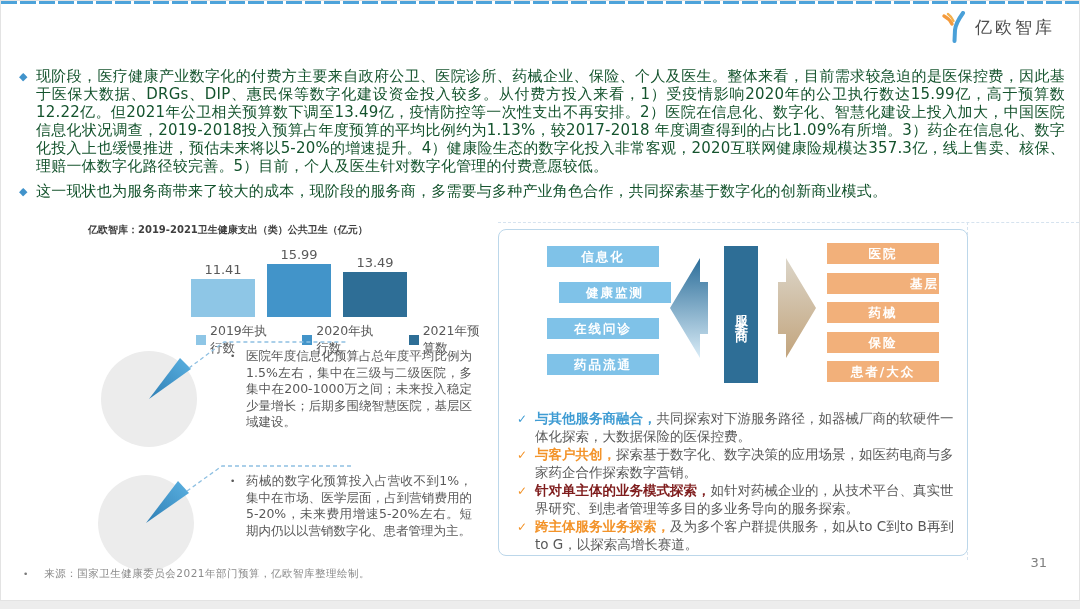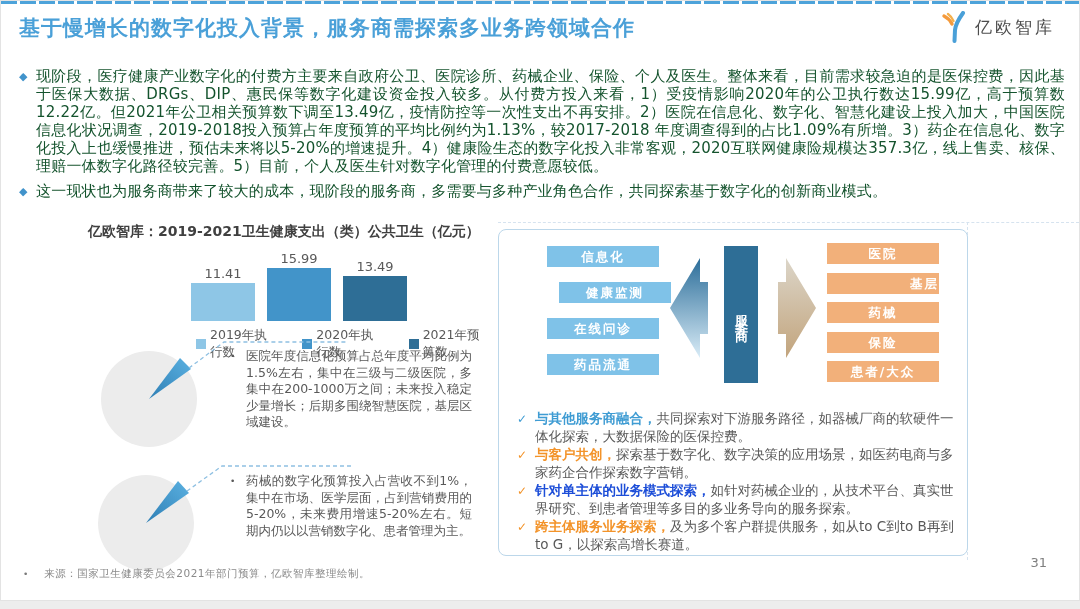--- a/index.html
+++ b/index.html
@@ -19,21 +19,21 @@
   .bullet-row + .bullet-row { margin-top:7px; }
   .diamond { width:17px; flex:0 0 17px; font-size:11px; color:#4193cb; padding-top:3px; }
   .intro p { font-size:15px; line-height:18px; color:#14532d; text-align:justify; letter-spacing:0.2px; }
 
   
   .guide-h { position:absolute; left:497px; right:0; top:221px; border-top:1px dashed #d6e3ef; }
   .guide-v { position:absolute; left:966px; top:221px; height:338px; border-left:1px dashed #d6e3ef; }
 
   
   .left-col { position:absolute; left:35px; top:222px; width:455px; height:365px; }
-  .chart-title { margin-left:52px; font-size:14px; font-weight:bold; color:#404040; }
+  .chart-title { margin-left:52px; font-size:10px; font-weight:bold; color:#404040; }
   .bars { display:flex; align-items:flex-end; gap:12px; margin-left:155px; margin-top:8px; height:72px; }
   .bar-wrap { display:flex; flex-direction:column; align-items:center; justify-content:flex-end; }
   .bar-value { font-size:13px; color:#595959; margin-bottom:2px; }
   .bar { width:64px; }
   .legend { display:flex; gap:24px; margin-left:160px; margin-top:6px; }
   .legend-item { display:flex; align-items:center; gap:4px; }
   .legend-swatch { width:10px; height:10px; flex:0 0 10px; }
   .legend-label { font-size:12.5px; color:#595959; }
 
   
@@ -68,21 +68,20 @@
   .footer .dot { font-size:9px; color:#7a7a7a; padding-top:2px; }
   .source { font-size:10.5px; color:#8a8a8a; letter-spacing:0.5px; }
   .page-num { position:absolute; right:32px; top:554px; font-size:13px; color:#7f7f7f; }
 </style>
 </head>
 <body>
 
 <div class="slide">
   <div class="top-line"></div>
 
-  <h1 class="page-title">基于慢增长的数字化投入背景，服务商需探索多业务跨领域合作</h1>
 
   <div class="logo">
     <svg width="30" height="32" viewBox="0 0 30 32">
       <path d="M5,5 C9,7 11,9 13,13" stroke="#f49a3c" stroke-width="3.4" fill="none" stroke-linecap="round"></path>
       <path d="M9,3 C12,5 13,7 14.5,10" stroke="#f4b04c" stroke-width="2.4" fill="none" stroke-linecap="round"></path>
       <path d="M24,2 C19,9 16.5,13 16,19 L15.5,30" stroke="#4aa0d8" stroke-width="4" fill="none" stroke-linecap="round"></path>
     </svg>
     <span class="logo-text">亿欧智库</span>
   </div>
 
@@ -214,21 +213,21 @@
         <li>
           <span class="check" style="color: rgb(63, 156, 211);">✓</span>
           <div><span class="lead" style="color: rgb(63, 156, 211);">与其他服务商融合，</span><span>共同探索对下游服务路径，如器械厂商的软硬件一体化探索，大数据保险的医保控费。</span></div>
         </li>
         <li>
           <span class="check" style="color: rgb(243, 147, 41);">✓</span>
           <div><span class="lead" style="color: rgb(243, 147, 41);">与客户共创，</span><span>探索基于数字化、数字决策的应用场景，如医药电商与多家药企合作探索数字营销。</span></div>
         </li>
         <li>
           <span class="check" style="color: rgb(243, 147, 41);">✓</span>
-          <div><span class="lead" style="color: #1d4ed8;">针对单主体的业务模式探索，</span><span>如针对药械企业的，从技术平台、真实世界研究、到患者管理等多目的多业务导向的服务探索。</span></div>
+          <div><span class="lead" style="color: #7f1d1d;">针对单主体的业务模式探索，</span><span>如针对药械企业的，从技术平台、真实世界研究、到患者管理等多目的多业务导向的服务探索。</span></div>
         </li>
         <li>
           <span class="check" style="color: rgb(243, 147, 41);">✓</span>
           <div><span class="lead" style="color: rgb(243, 147, 41);">跨主体服务业务探索，</span><span>及为多个客户群提供服务，如从to C到to B再到to G，以探索高增长赛道。</span></div>
         </li>
       </ul>
   </div>
 
   <div class="footer">
     <span class="dot">•</span>

